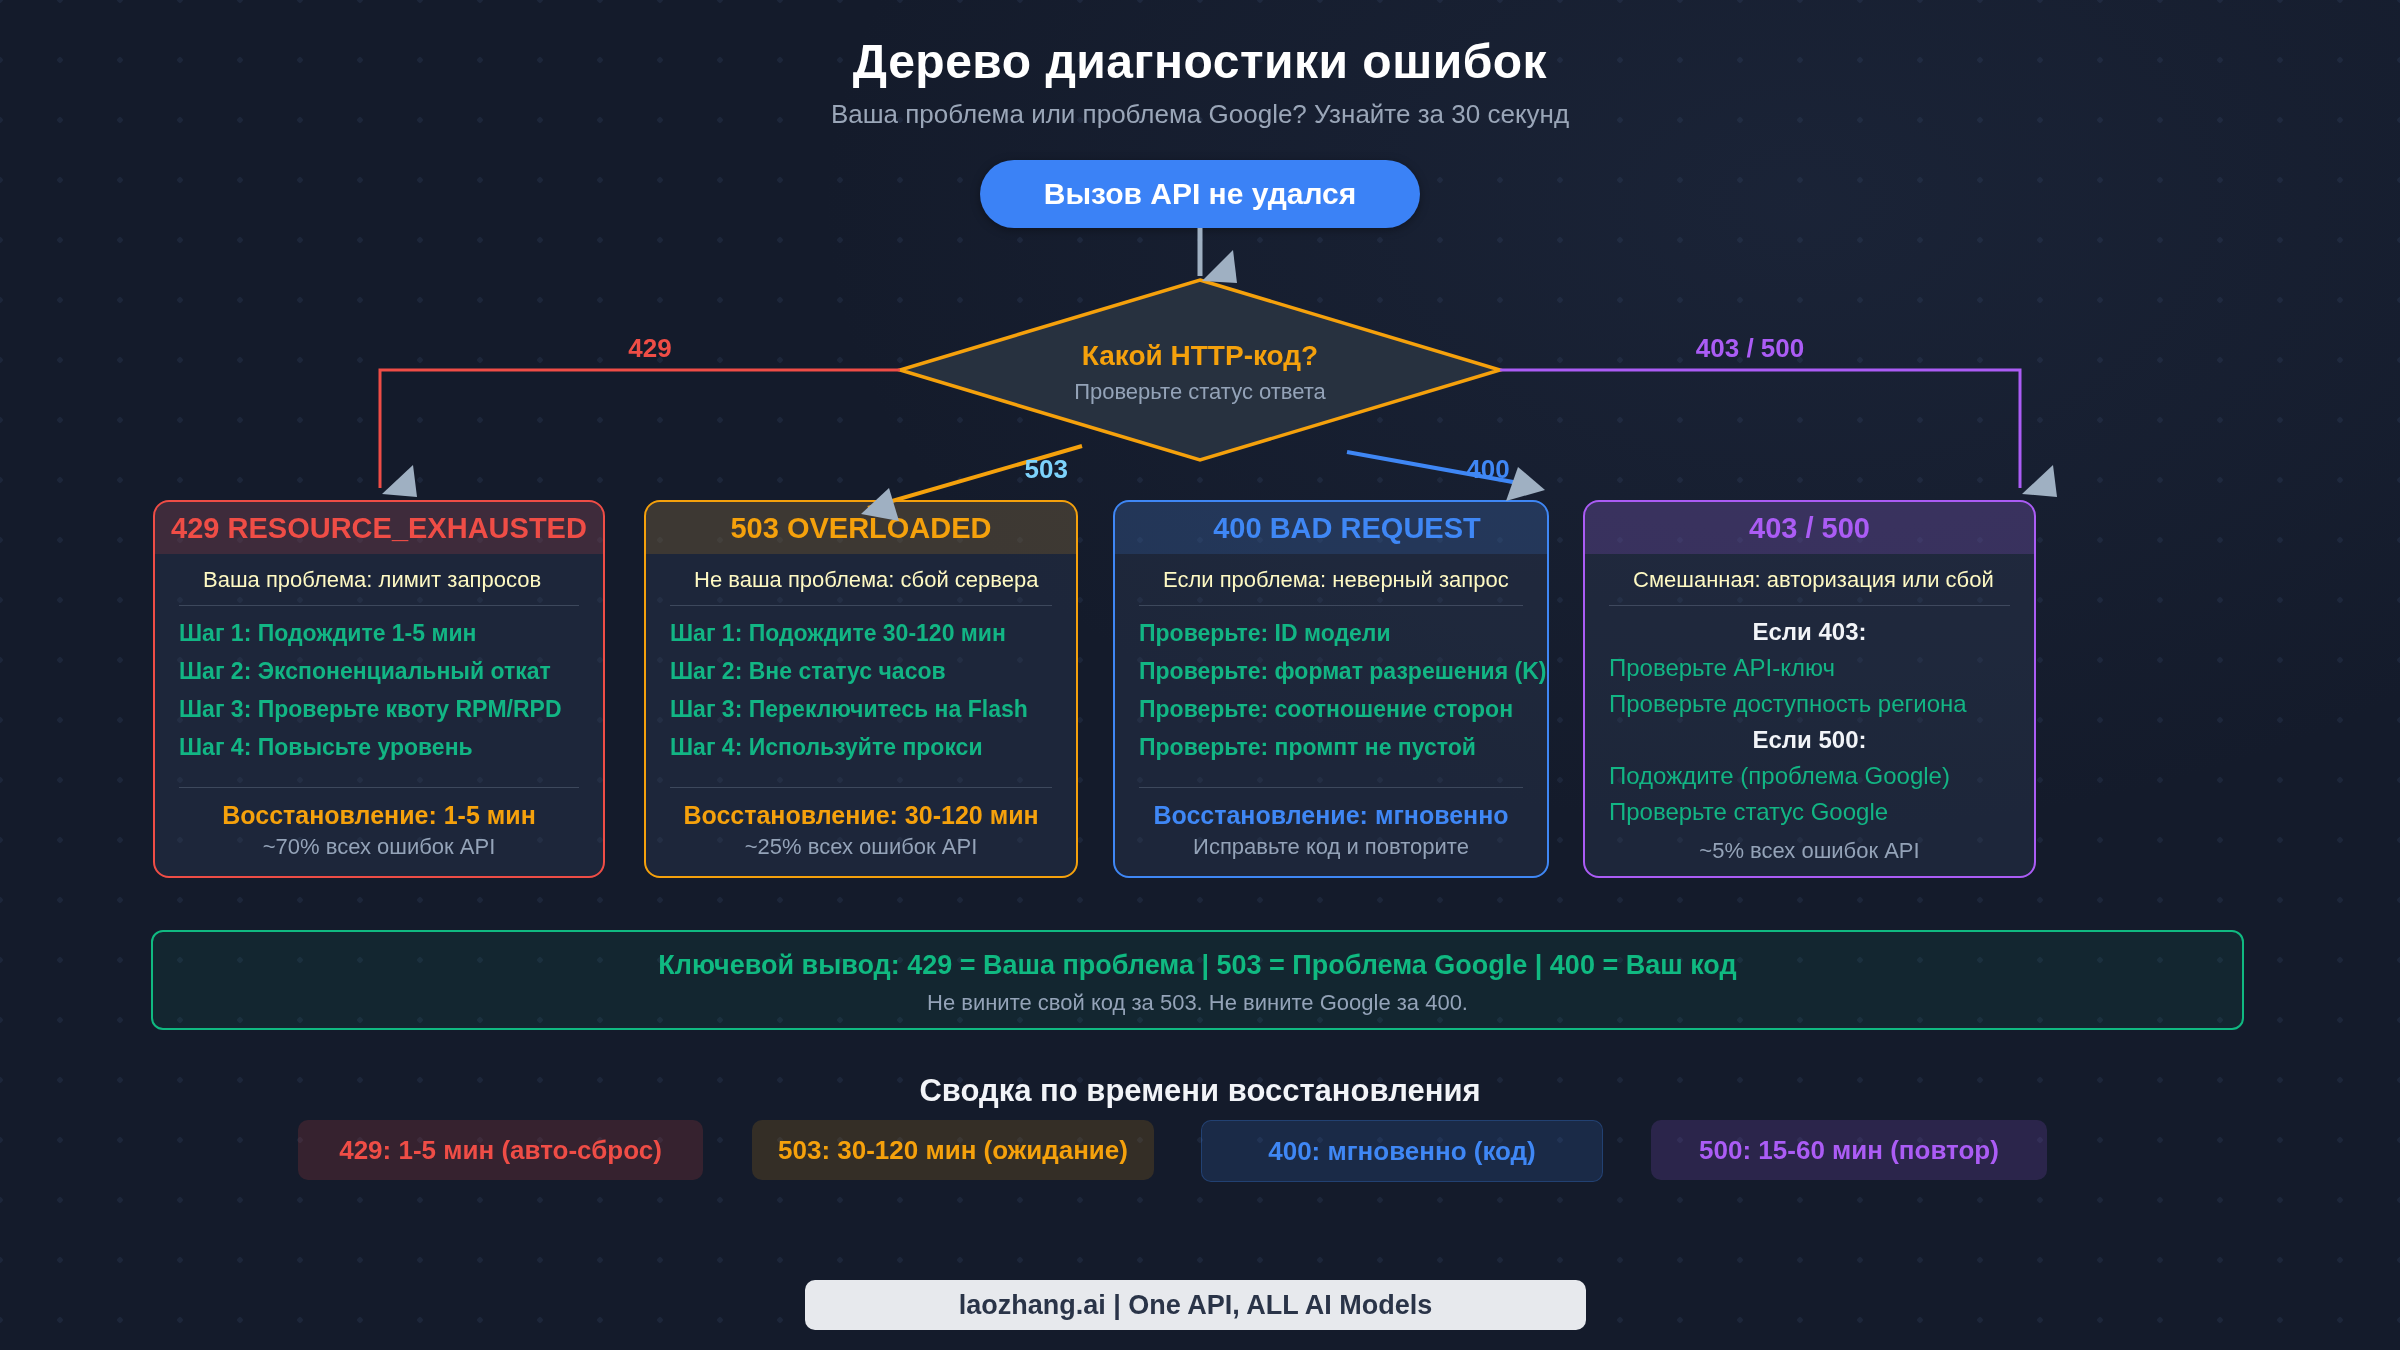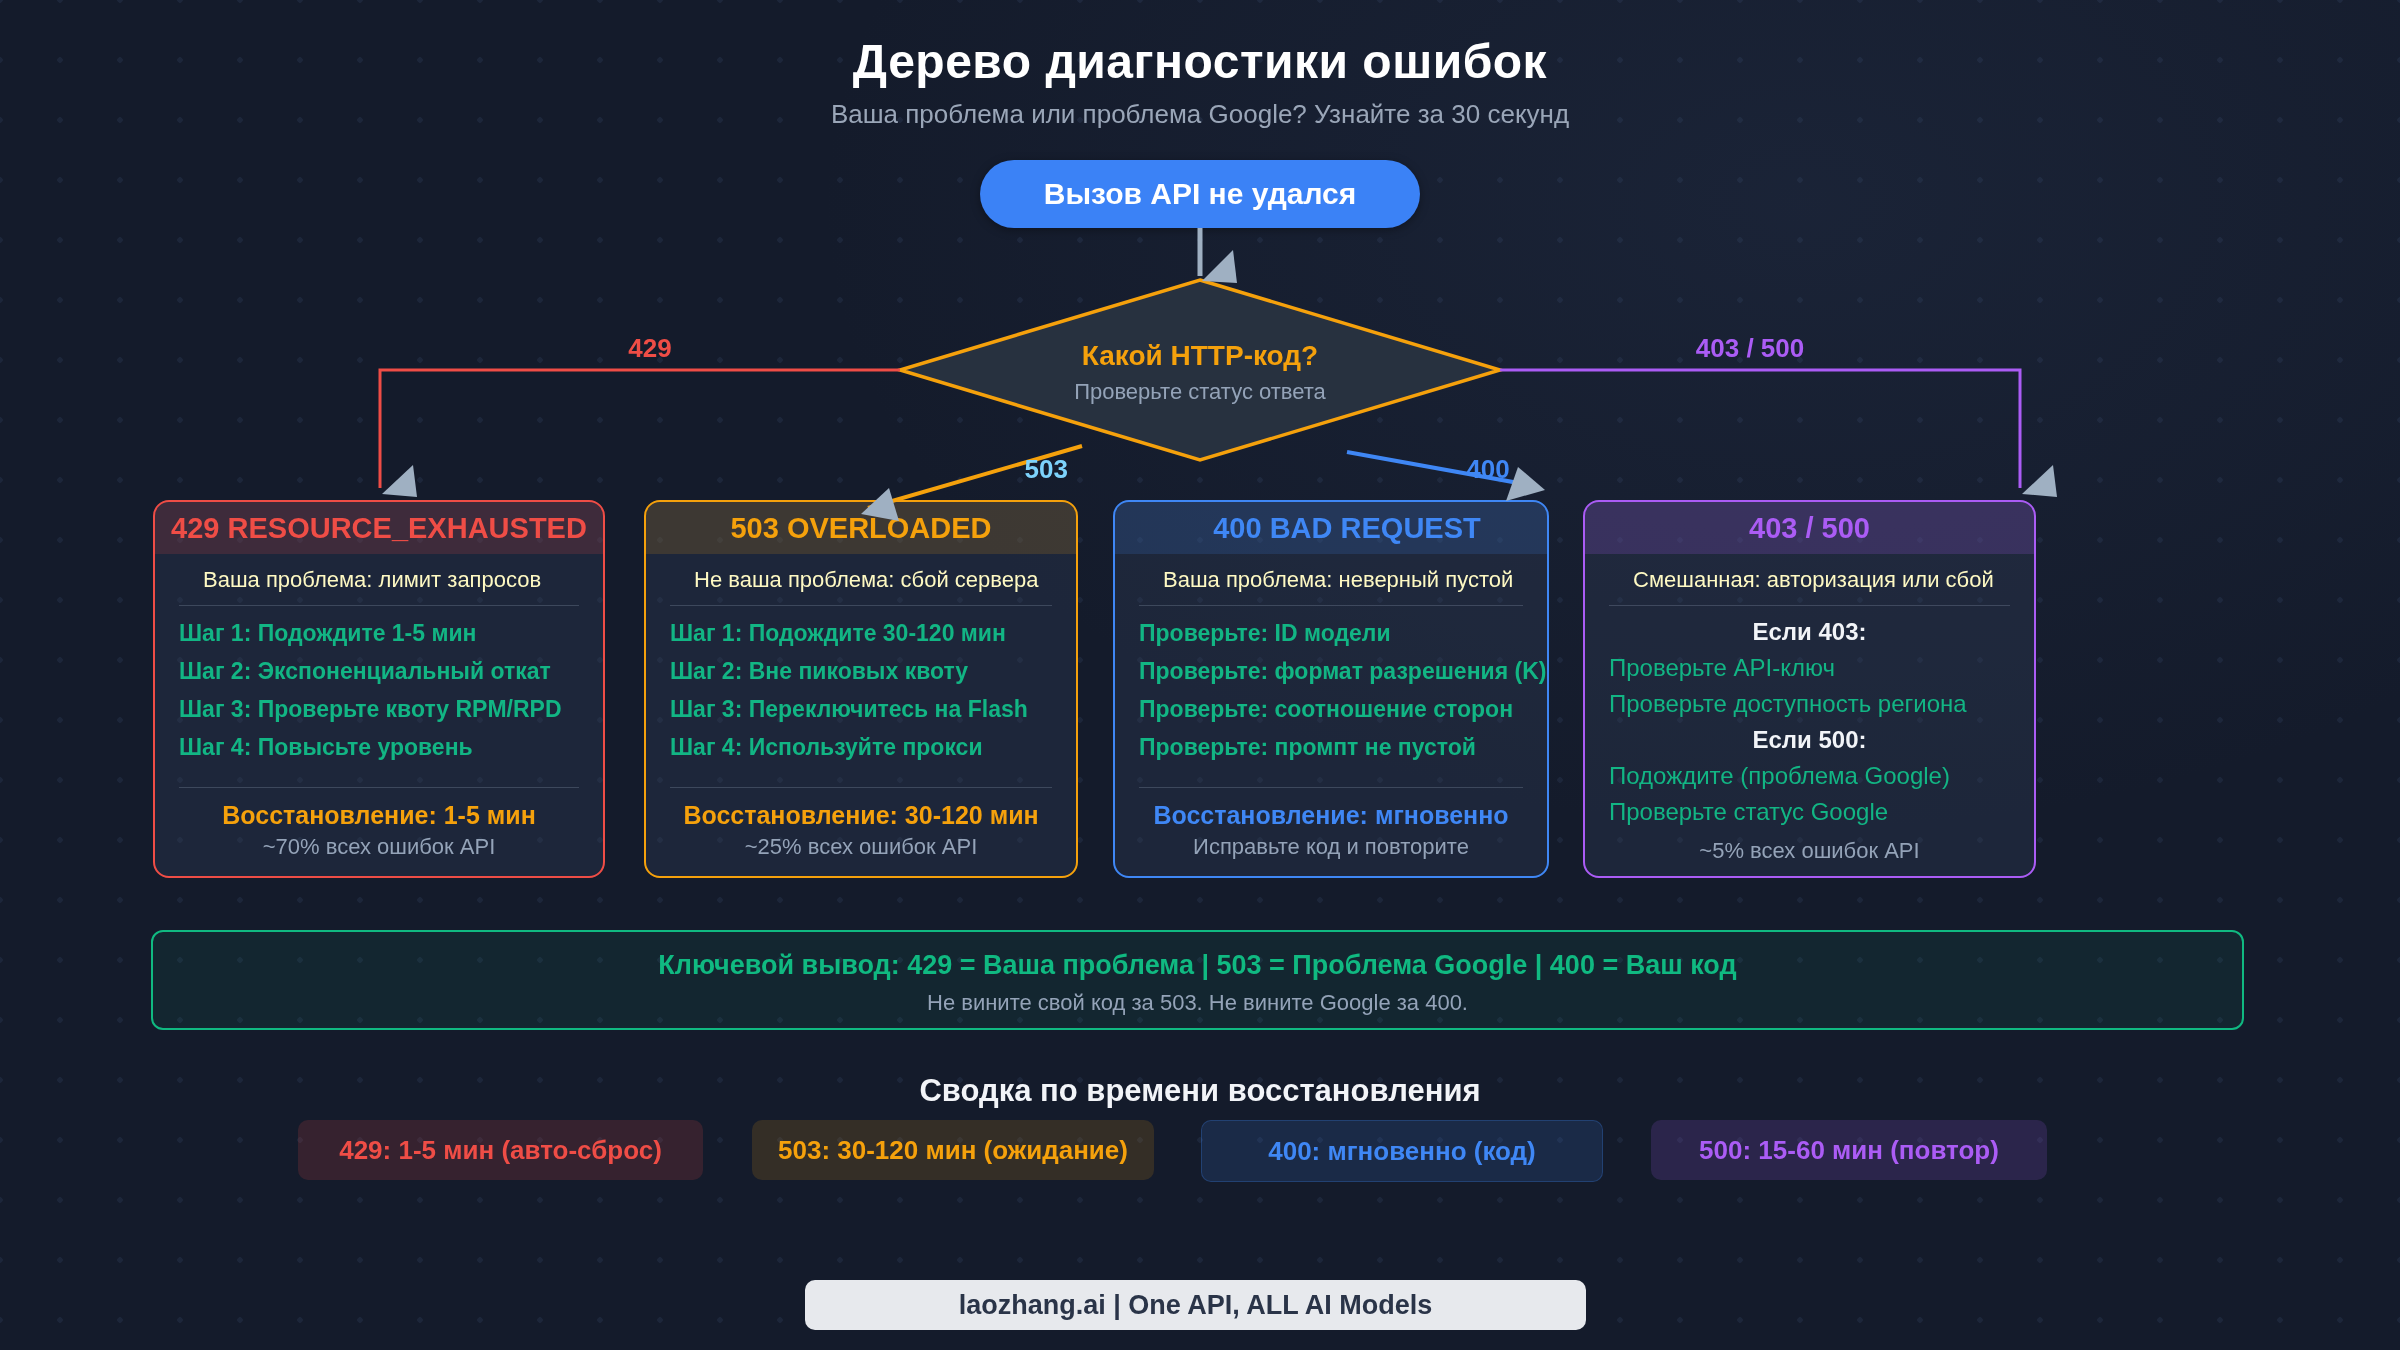--- a/index.html
+++ b/index.html
@@ -146,34 +146,34 @@
   </div>
 </div>
 
 <div class="abs card c-orange">
   <div class="card-header">503 OVERLOADED</div>
   <div class="card-body">
     <div class="problem">Не ваша проблема: сбой сервера</div>
     <div class="divider"></div>
     <div class="steps">
       <div>Шаг 1: Подождите 30-120 мин</div>
-      <div>Шаг 2: Вне пиковых квоту</div>
+      <div>Шаг 2: Вне статус часов</div>
       <div>Шаг 3: Переключитесь на Flash</div>
       <div>Шаг 4: Используйте прокси</div>
     </div>
     <div class="divider2"></div>
     <div class="recovery rec-orange">Восстановление: 30-120 мин</div>
     <div class="note">~25% всех ошибок API</div>
   </div>
 </div>
 
 <div class="abs card c-blue">
   <div class="card-header">400 BAD REQUEST</div>
   <div class="card-body">
-    <div class="problem">Ваша проблема: неверный пустой</div>
+    <div class="problem">Если проблема: неверный запрос</div>
     <div class="divider"></div>
     <div class="steps">
       <div>Проверьте: ID модели</div>
       <div>Проверьте: формат разрешения (K)</div>
       <div>Проверьте: соотношение сторон</div>
       <div>Проверьте: промпт не пустой</div>
     </div>
     <div class="divider2"></div>
     <div class="recovery rec-blue">Восстановление: мгновенно</div>
     <div class="note">Исправьте код и повторите</div>

